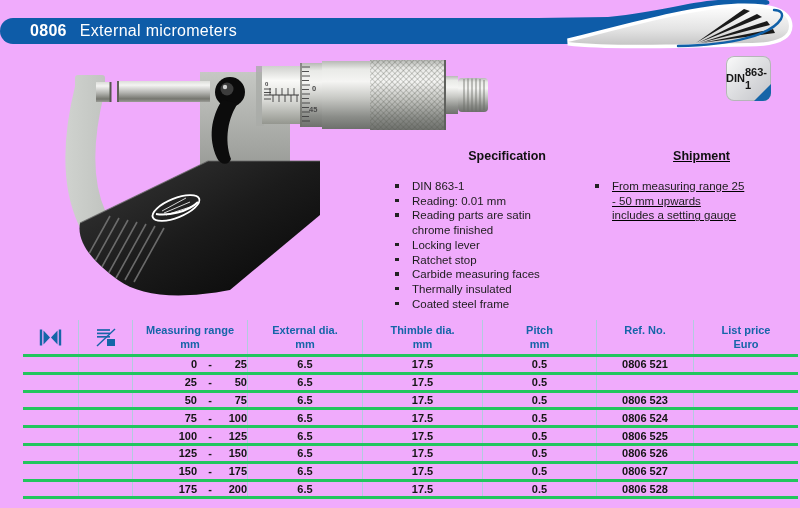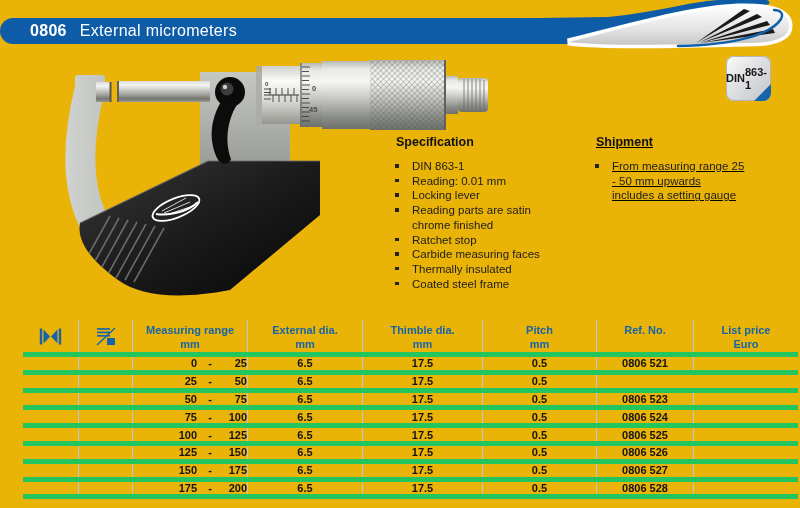--- a/index.html
+++ b/index.html
@@ -1,42 +1,42 @@
 <!DOCTYPE html>
 <html><head>
 <meta charset="utf-8">
 <style>
   html,body{margin:0;padding:0;background:#fff;}
-  #page{position:relative;width:800px;height:508px;background:#eab308;overflow:hidden;
+  #page{position:relative;width:800px;height:508px;background:#f0abfc;overflow:hidden;
         font-family:"Liberation Sans", sans-serif;}
   
   .titlebar{position:absolute;left:0;top:18px;width:566px;height:26px;background:#0e5ca8;
             border-radius:13px 0 0 13px;display:flex;align-items:center;}
   .titlebar .code{color:#fff;font-size:16px;font-weight:bold;margin-left:30px;letter-spacing:.3px;}
   .titlebar .name{color:#fff;font-size:16px;font-weight:normal;margin-left:13px;letter-spacing:.3px;}
   .logoart{position:absolute;left:538px;top:0;}
   
   .badge{position:absolute;left:726px;top:56px;width:45px;height:45px;border-radius:8px;
          background:linear-gradient(135deg,#fbfbfb 0%,#e2e3e5 40%,#c2c3c7 100%);
          box-shadow:0 0 0 1px #b5b5b8 inset;overflow:hidden;
          display:flex;flex-direction:row;align-items:center;justify-content:center;}
   .badge .b1,.badge .b2{font-size:11px;font-weight:bold;color:#161616;line-height:13px;}
   .badge .tri{position:absolute;right:0;bottom:0;width:0;height:0;
               border-left:17px solid transparent;border-bottom:17px solid #1565a8;}
   
   .section{position:absolute;width:185px;}
-  .section h2{margin:2px;font-size:12.5px;font-weight:bold;color:#111;}
+  .section h2{margin:16px;font-size:12.5px;font-weight:bold;color:#111;text-align:right;}
   .section ul{list-style:none;margin:10px 0 0 0;padding:0;font-size:11.5px;color:#1c1c1c;line-height:14.7px;}
   .section li{position:relative;padding-left:18px;margin:0;}
   .section li::before{content:"";position:absolute;left:1px;top:5px;width:3.5px;height:3.5px;background:#222;}
   #spec{left:394px;top:133px;width:168px;}
   #ship{left:594px;top:133px;width:152px;text-decoration:underline;}
   
   .tbl{position:absolute;left:23px;top:320px;width:775px;font-size:11px;color:#141414;}
-  .row{display:flex;border-bottom:5px solid #22c55e;box-sizing:border-box;}
+  .row{display:flex;border-bottom:3px solid #22c55e;box-sizing:border-box;}
   .thead{height:37px;}
   .brow{height:17.8px;}
   .cell{height:100%;display:flex;align-items:center;justify-content:center;box-sizing:border-box;}
   .vb{border-right:1px solid #b2cbdf;}
   .c1{width:56px}.c2{width:54px}.c3{width:115px}.c4{width:115px}.c5{width:120px}.c6{width:114px}.c7{width:97px}.c8{flex:1}
   .hcell{flex-direction:column;justify-content:flex-start;padding-top:3px;
          color:#1565a8;font-weight:bold;font-size:11px;line-height:14px;}
   .num{font-weight:bold;}
   .range{justify-content:flex-start;}
   .range .rl{width:64px;text-align:right;font-weight:bold;}
@@ -230,22 +230,22 @@
       </g>
     </g>
   </svg>
 
   <div class="section" id="spec">
     <h2>Specification</h2>
     <ul>
 
     <li>DIN 863-1</li>
         <li>Reading: 0.01 mm</li>
+        <li>Reading parts are satin chrome finished</li>
         <li>Locking lever</li>
-        <li>Reading parts are satin chrome finished</li>
         <li>Ratchet stop</li>
         <li>Carbide measuring faces</li>
         <li>Thermally insulated</li>
         <li>Coated steel frame</li>
       </ul>
   </div>
 
   <div class="section" id="ship">
     <h2>Shipment</h2>
     <ul>

